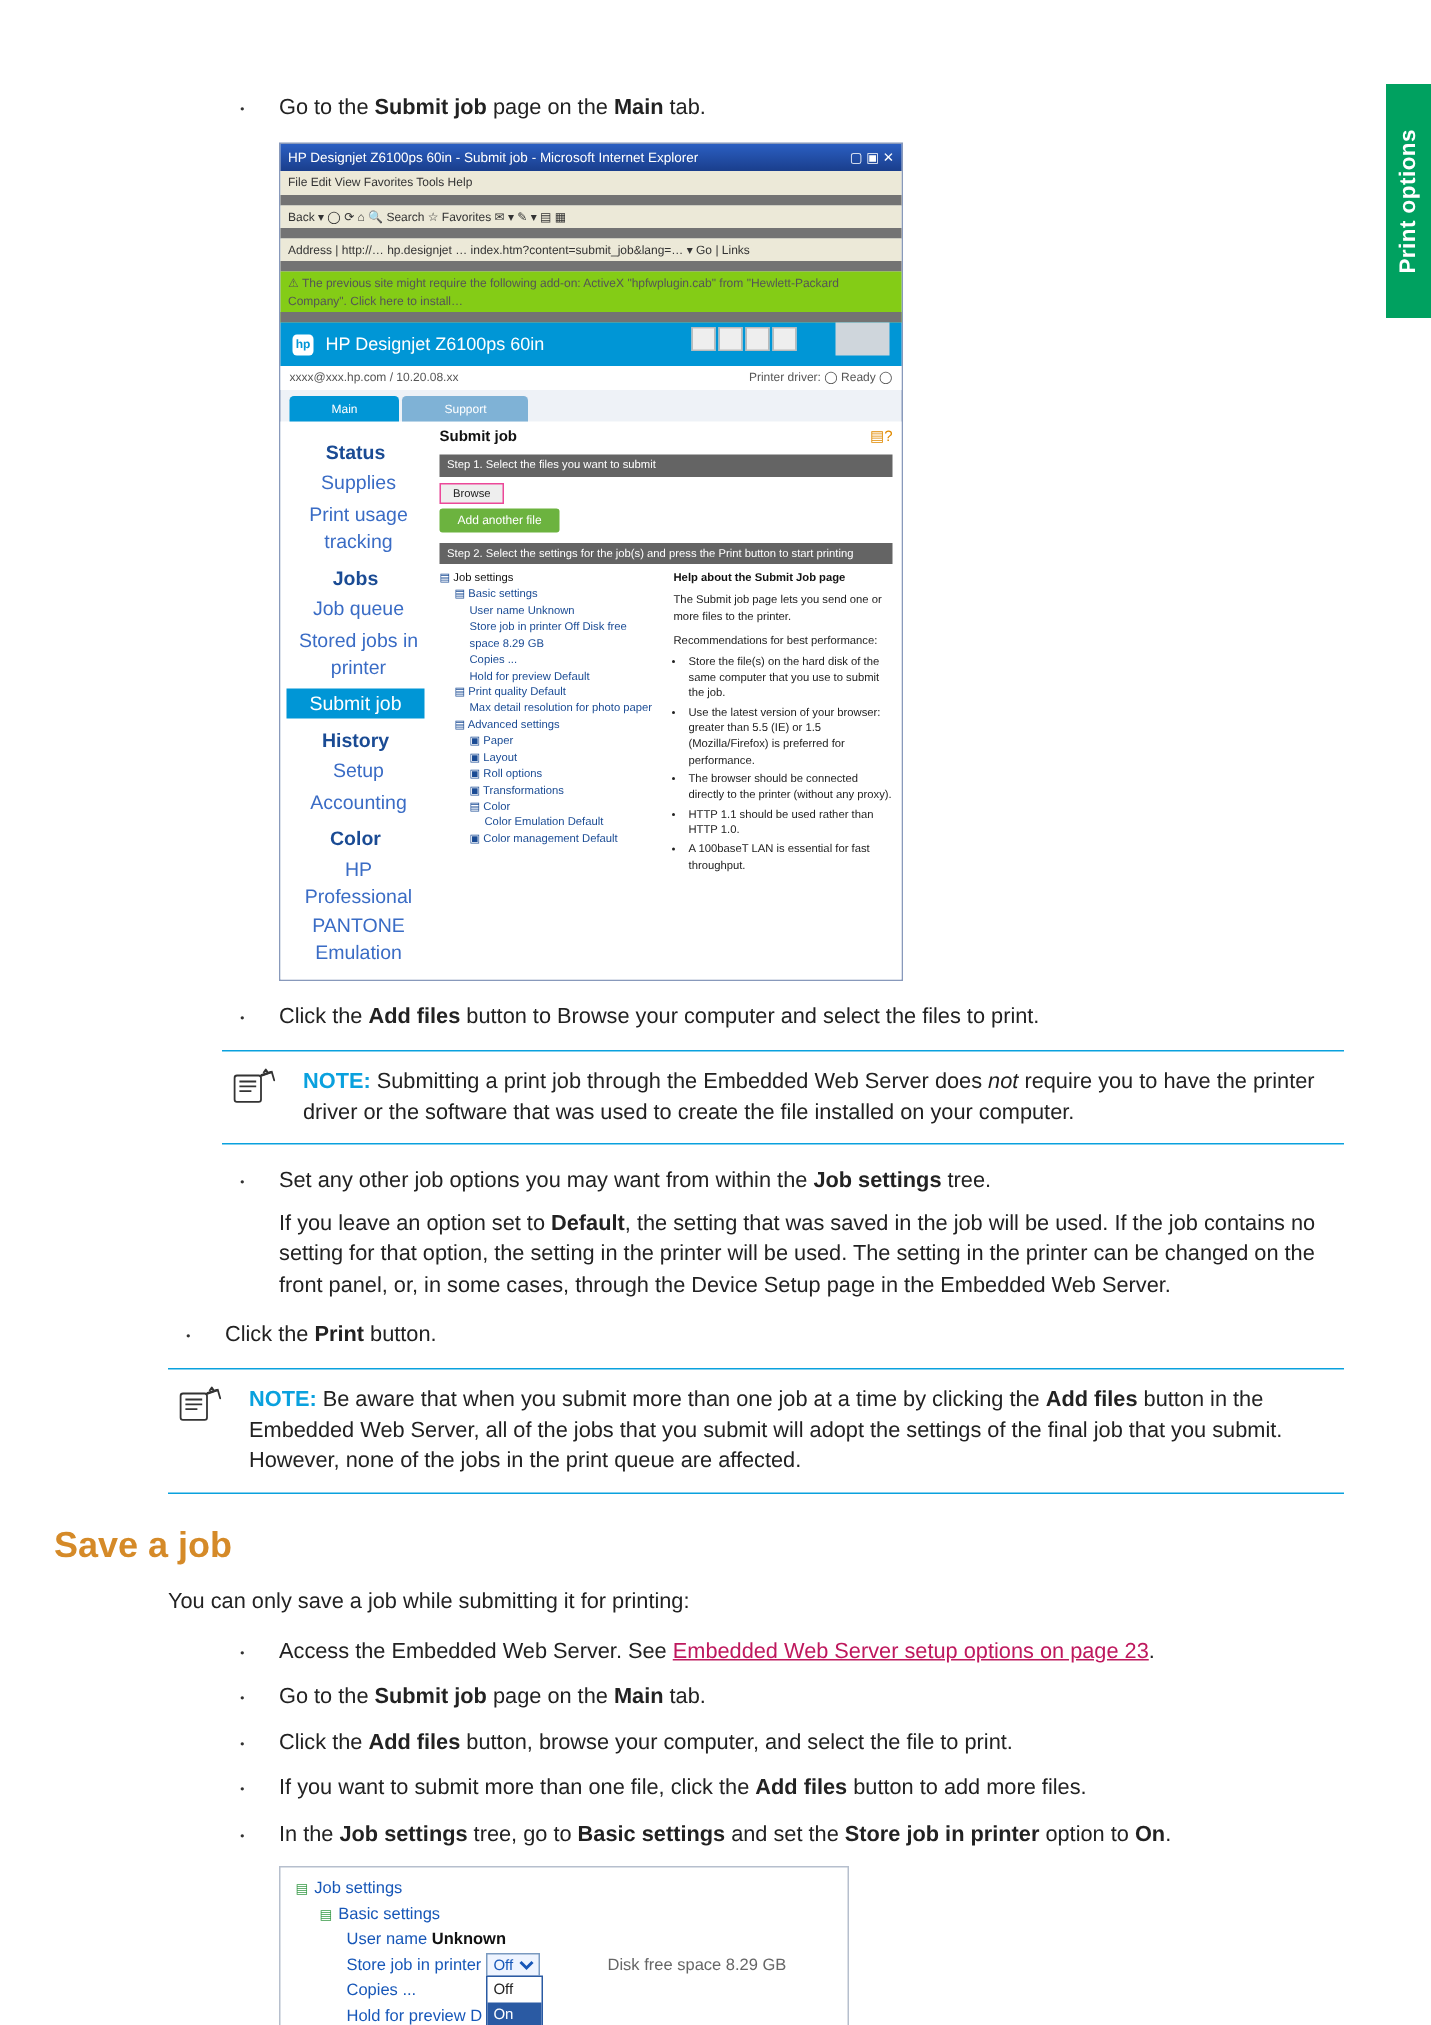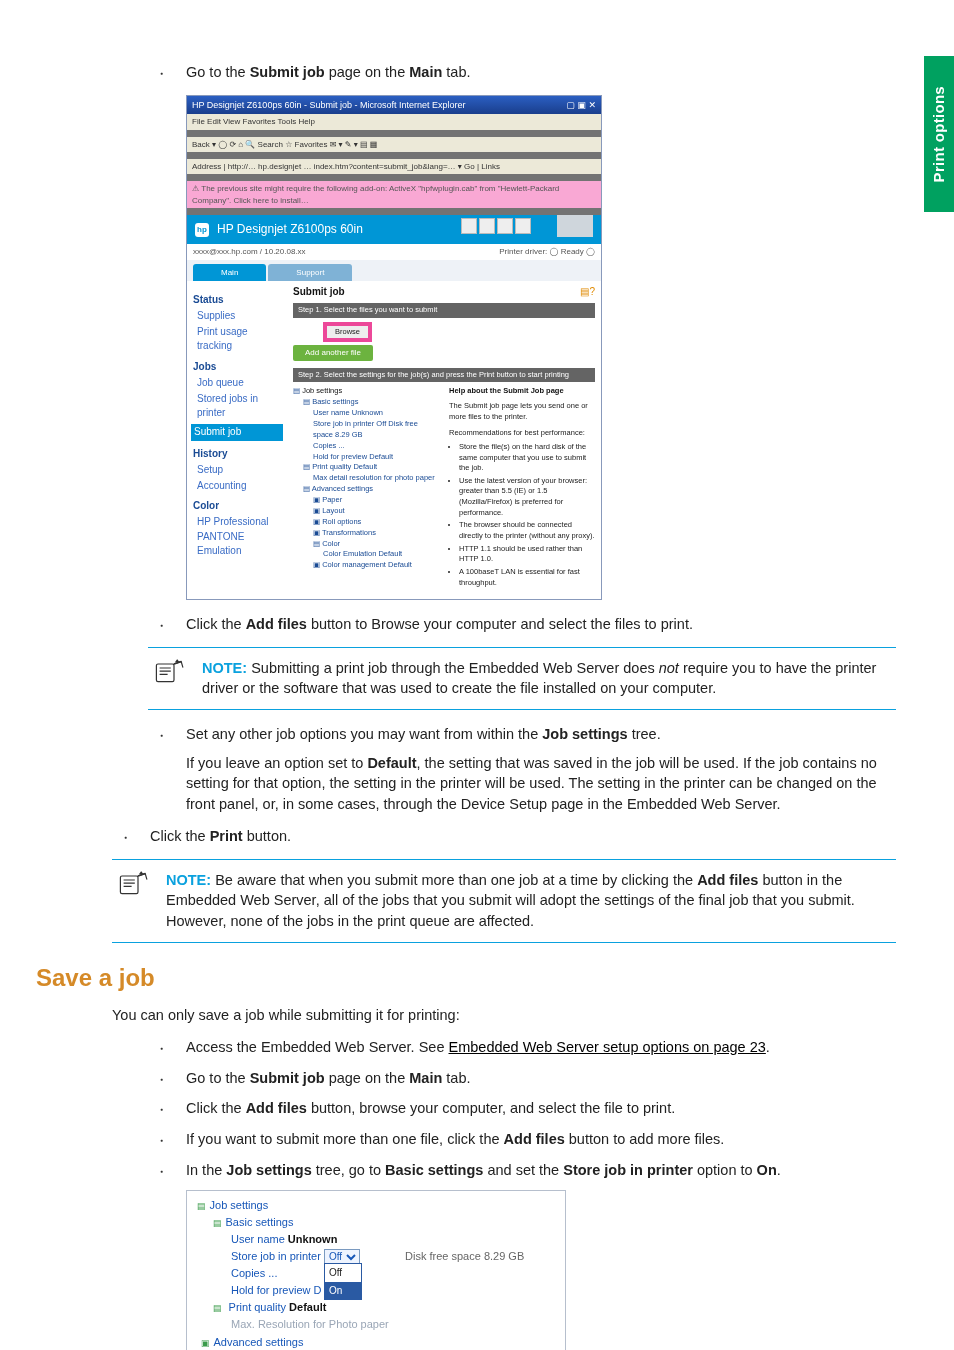--- a/index.html
+++ b/index.html
@@ -85,29 +85,29 @@
   }
   .ss-hp-logo {
     width:14px;height:14px;border-radius:3px;background:#fff;color:#0096d6;
     display:flex;align-items:center;justify-content:center;font-size:8px;font-weight:bold;
   }
   .ss-status-row { display:flex;justify-content:space-between;font-size:8px;background:#fff;padding:2px 6px;color:#555;}
   .ss-tabs { display:flex; gap:2px; margin:4px 6px 0 6px;}
   .ss-tab { background:#0096d6;color:#fff;font-size:8px;padding:3px 28px;border-radius:3px 3px 0 0;}
   .ss-body { display:flex; background:#fff;}
   .ss-side {
-    width:100px; font-size:10px; padding:6px 6px 6px 6px;
+    width:100px; font-size:13px; padding:6px 6px 6px 6px;text-align:center;
   }
   .ss-side .grp { color:#1a4b94; font-weight:bold; margin-top:6px;}
   .ss-side .itm { color:#3a6cc5; margin:2px 0 2px 4px; }
   .ss-side .sel { background:#0096d6;color:#fff;padding:1px 3px;margin:4px -2px;}
   .ss-main { flex:1; padding:4px 6px 8px 6px; font-size:7.5px;}
   .ss-section-head { background:#646464;color:#fff;font-size:7.5px;padding:2px 5px;margin:4px 0;}
   .ss-greenbtn { background:#6cb33f;color:#fff;display:inline-block;padding:2px 12px;font-size:8px;border-radius:2px;margin:3px 0;}
-  .ss-browse { display:inline-block;border:4px solid #ec4899;background:#eee;font-size:7.5px;padding:1px 8px;margin-left:30px;}
+  .ss-browse { display:inline-block;border:1px solid #ec4899;background:#eee;font-size:7.5px;padding:1px 8px;}
   .ss-cols { display:flex; gap:10px; }
   .ss-tree { flex:1; color:#1a4b94; line-height:1.45;}
   .ss-tree .lbl { color:#111;}
   .ss-help { flex:1; color:#222;}
   .ss-help b { color:#111;}
   .ss-help ul { padding-left:10px; margin:3px 0;}
   .ss-help ul li { margin:2px 0;}
 
   .notebox {
     margin: 8px 0 14px 112px;
@@ -128,21 +128,21 @@
 
   h2.section {
     color: #d58a28;
     font-size: 24px;
     font-weight: bold;
     margin: 18px 0 10px 0;
   }
   .lead {
     margin: 0 0 12px 76px;
   }
-  a.link { color: #000000; text-decoration: underline; }
+  a.link { color: #be185d; text-decoration: underline; }
 
   .settings-tree {
     margin: 10px 0 14px 150px;
     width: 380px;
     border: 1px solid #b6bfcd;
     background: #fff;
     font-size: 11px;
     color: #1757b8;
     padding: 6px 10px 10px 10px;
     line-height: 1.55;
@@ -181,21 +181,21 @@
   </ul>
 
   <div class="screenshot">
     <div class="ss-titlebar">
       <span>HP Designjet Z6100ps 60in - Submit job - Microsoft Internet Explorer</span>
         <span>▢ ▣ ✕</span>
     </div>
     <div class="ss-menubar">File   Edit   View   Favorites   Tools   Help</div>
     <div class="ss-toolbar">Back  ▾   ◯   ⟳  ⌂  🔍 Search  ☆ Favorites   ✉  ▾  ✎  ▾  ▤  ▦</div>
     <div class="ss-addr">Address | http://… hp.designjet … index.htm?content=submit_job&amp;lang=…  ▾  Go  | Links</div>
-    <div class="ss-addr" style="background:#f9a8d4;color:#555">⚠ The previous site might require the following add-on: ActiveX "hpfwplugin.cab" from "Hewlett-Packard Company". Click here to install…</div>
+    <div class="ss-addr" style="background:#84cc16;color:#555">⚠ The previous site might require the following add-on: ActiveX "hpfwplugin.cab" from "Hewlett-Packard Company". Click here to install…</div>
     <div class="ss-header">
       <div class="ss-hp-logo">hp</div>
       <span style="font-size:12px">HP Designjet Z6100ps 60in</span>
       <div style="position:absolute;right:70px;top:3px;display:flex;gap:2px;">
         <div style="width:16px;height:16px;background:#eee;border:1px solid #bbb"></div>
         <div style="width:16px;height:16px;background:#eee;border:1px solid #bbb"></div>
         <div style="width:16px;height:16px;background:#eee;border:1px solid #bbb"></div>
         <div style="width:16px;height:16px;background:#eee;border:1px solid #bbb"></div>
       </div>
       <div style="position:absolute;right:8px;top:0;width:36px;height:22px;background:#cfd6dc"></div>

